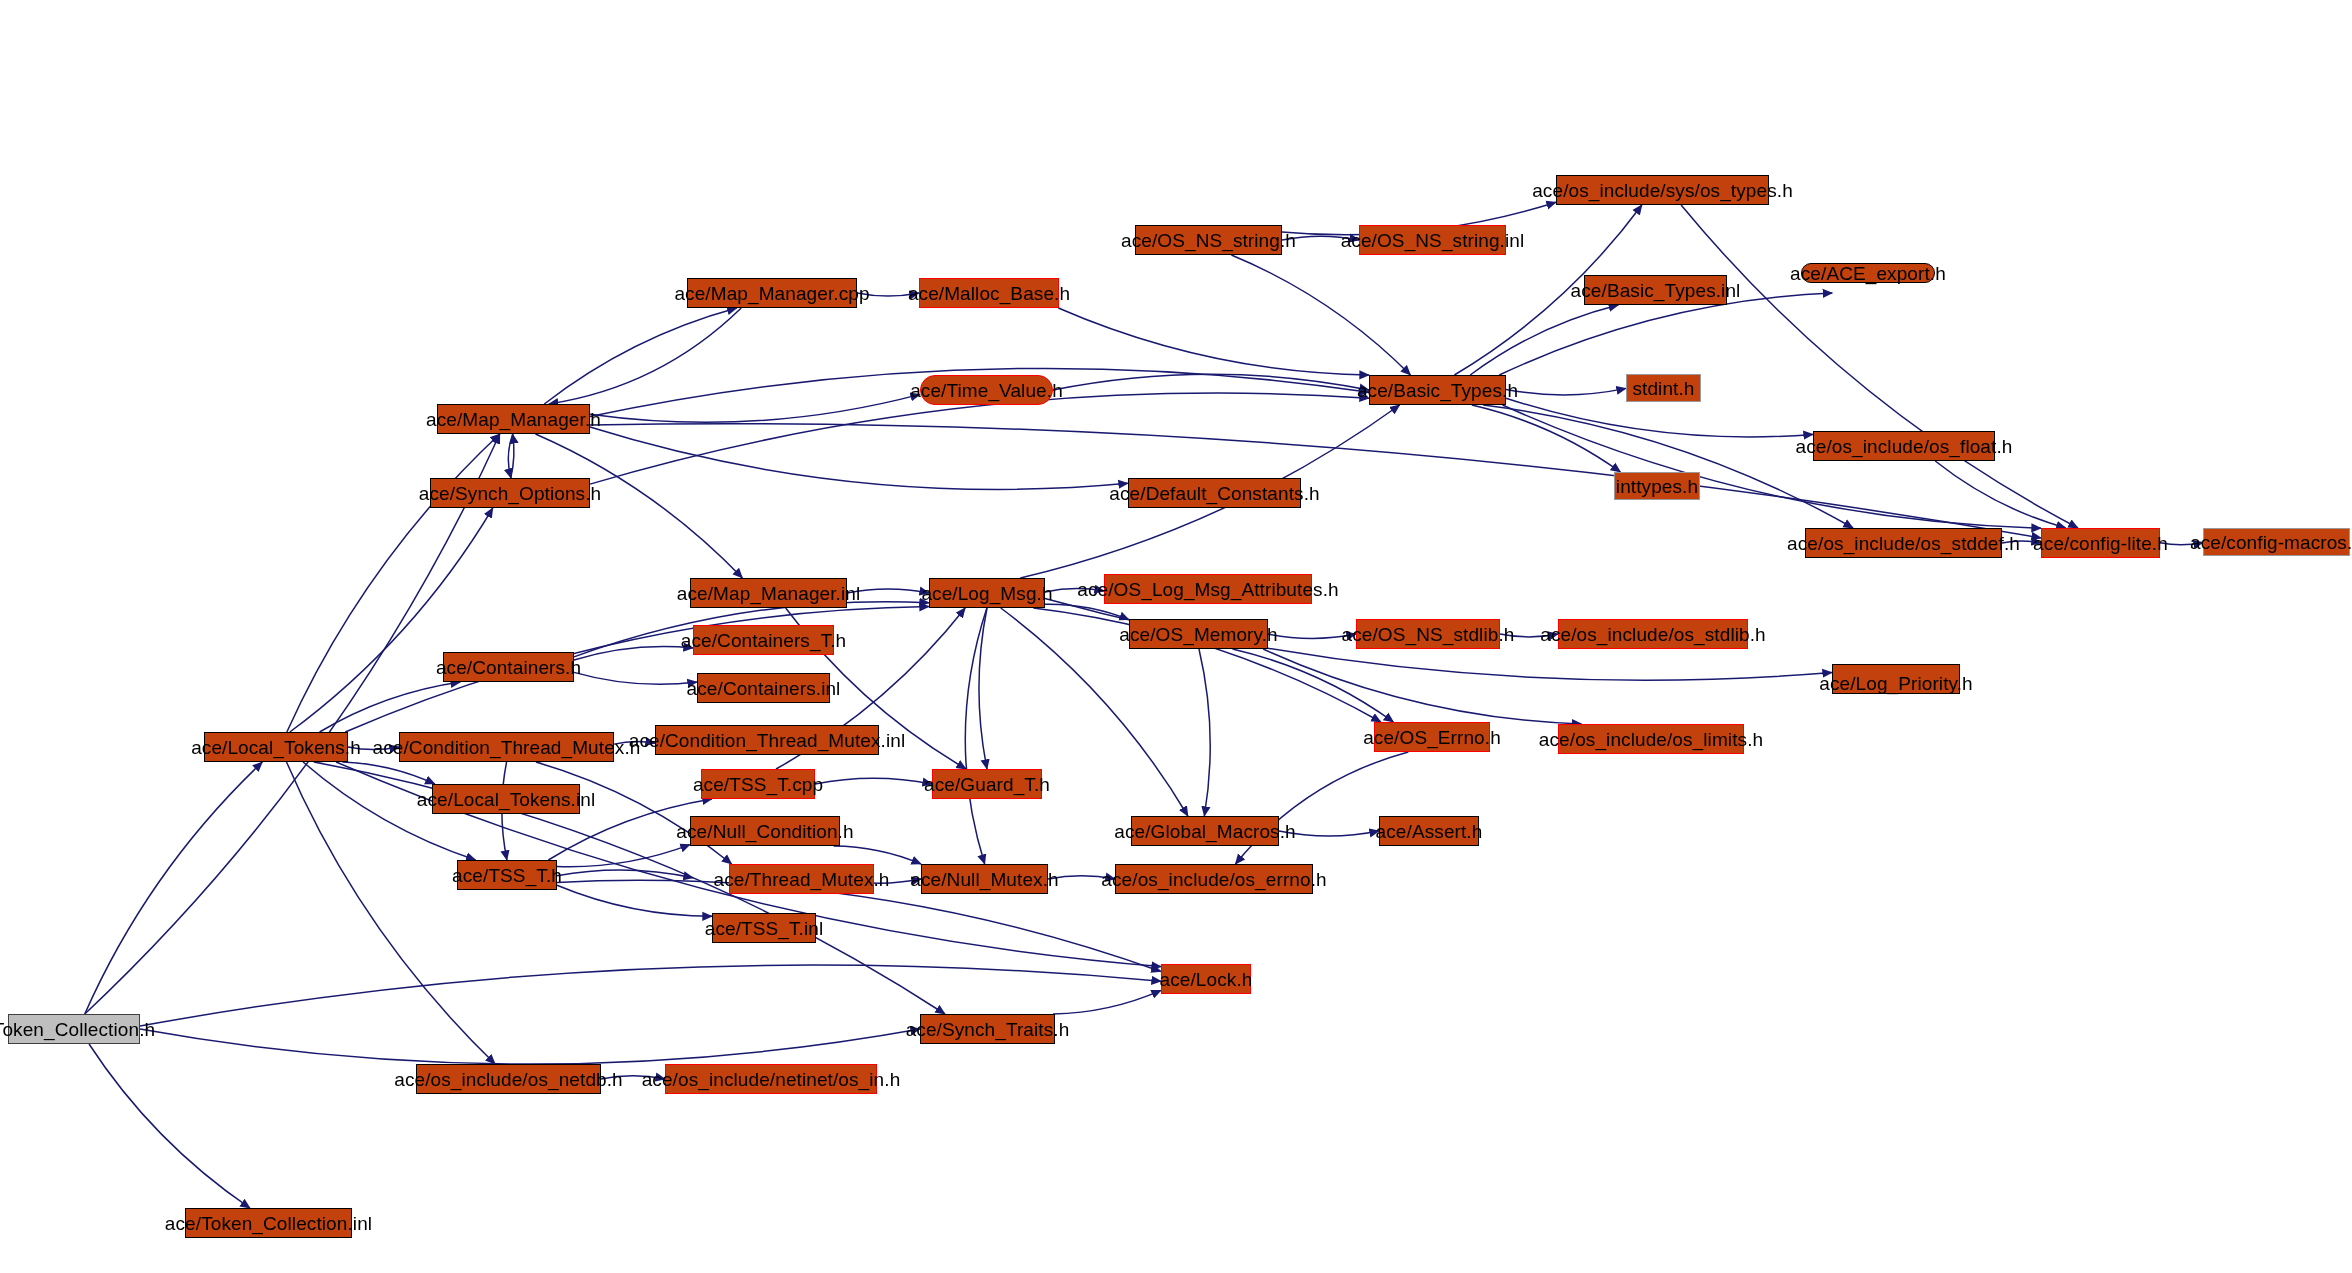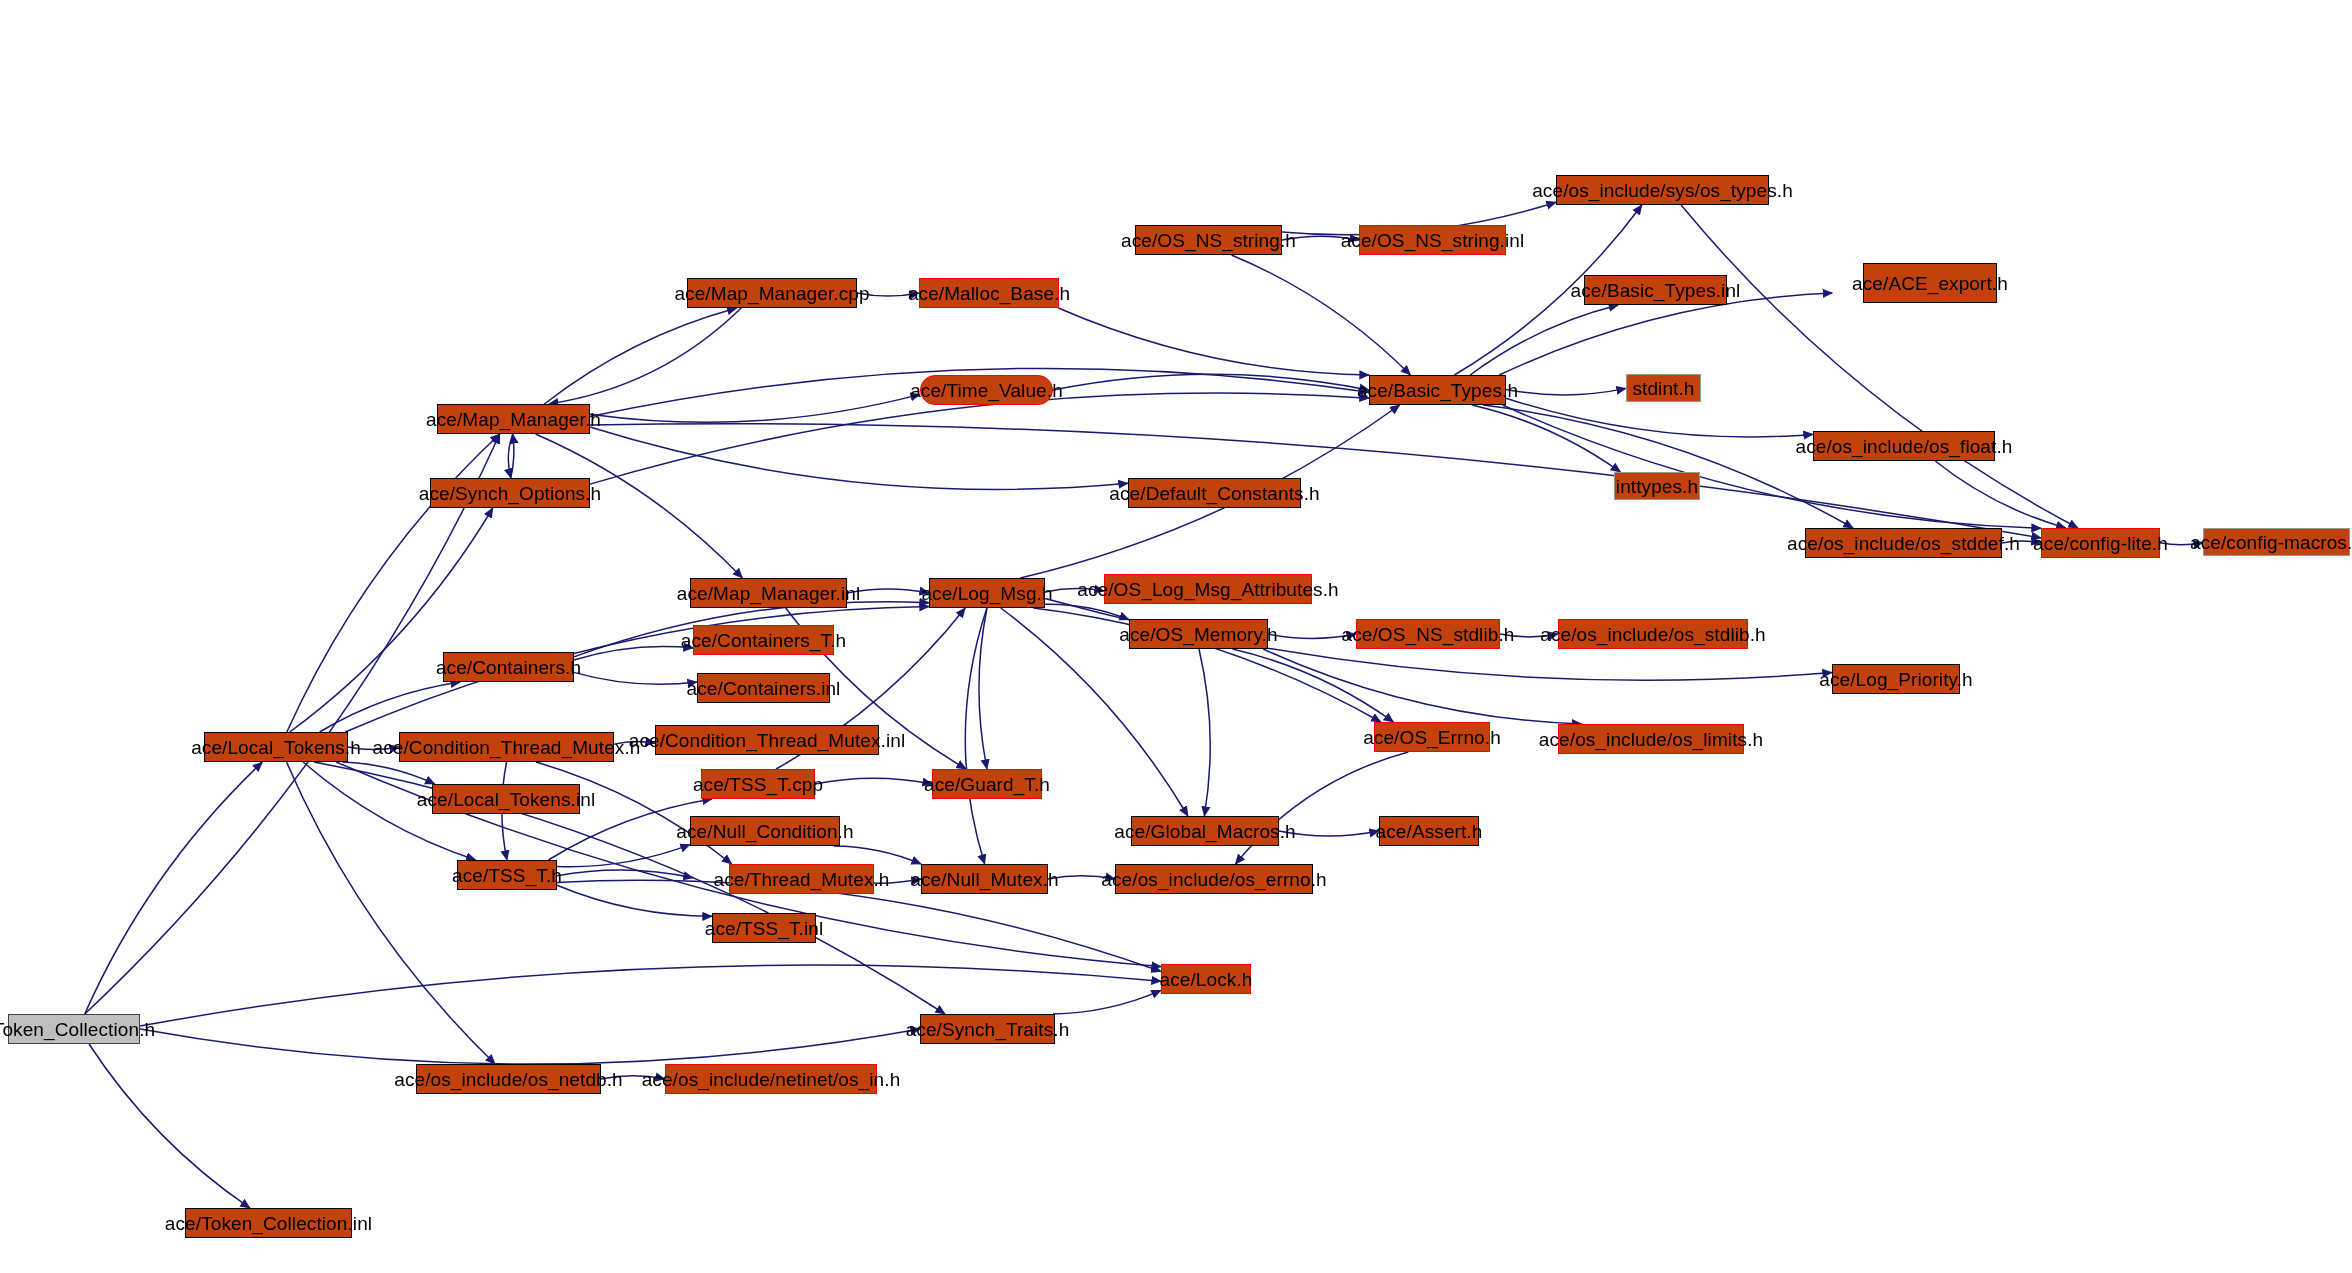--- a/index.html
+++ b/index.html
@@ -169,21 +169,21 @@
       </div>
       <div class="gnode " style="left: 1135px; top: 225px; width: 147px; height: 30px;">
         <span class="lbl">ace/OS_NS_string.h</span>
       </div>
       <div class="gnode red" style="left: 1359px; top: 225px; width: 147px; height: 30px;">
         <span class="lbl">ace/OS_NS_string.inl</span>
       </div>
       <div class="gnode " style="left: 1556px; top: 175px; width: 213px; height: 30px;">
         <span class="lbl">ace/os_include/sys/os_types.h</span>
       </div>
-      <div class="gnode " style="left: 1863px; top: 263px; width: 134px; height: 40px;">
+      <div class="gnode " style="left: 1801px; top: 263px; width: 134px; height: 20px; border-radius: 12px;">
         <span class="lbl">ace/ACE_export.h</span>
       </div>
       <div class="gnode " style="left: 1584px; top: 275px; width: 143px; height: 30px;">
         <span class="lbl">ace/Basic_Types.inl</span>
       </div>
       <div class="gnode red" style="left: 920px; top: 375px; width: 133px; height: 30px; border-radius: 15px;">
         <span class="lbl">ace/Time_Value.h</span>
       </div>
       <div class="gnode " style="left: 1369px; top: 375px; width: 137px; height: 30px;">
         <span class="lbl">ace/Basic_Types.h</span>
@@ -229,21 +229,21 @@
       </div>
       <div class="gnode " style="left: 1129px; top: 619px; width: 139px; height: 30px;">
         <span class="lbl">ace/OS_Memory.h</span>
       </div>
       <div class="gnode red" style="left: 1356px; top: 619px; width: 144px; height: 30px;">
         <span class="lbl">ace/OS_NS_stdlib.h</span>
       </div>
       <div class="gnode red" style="left: 1558px; top: 619px; width: 190px; height: 30px;">
         <span class="lbl">ace/os_include/os_stdlib.h</span>
       </div>
-      <div class="gnode " style="left: 1832px; top: 664px; width: 128px; height: 30px;">
+      <div class="gnode " style="left: 1832px; top: 664px; width: 128px; height: 30px; align-items: flex-end;">
         <span class="lbl">ace/Log_Priority.h</span>
       </div>
       <div class="gnode " style="left: 399px; top: 732px; width: 215px; height: 30px;">
         <span class="lbl">ace/Condition_Thread_Mutex.h</span>
       </div>
       <div class="gnode " style="left: 655px; top: 725px; width: 224px; height: 30px;">
         <span class="lbl">ace/Condition_Thread_Mutex.inl</span>
       </div>
       <div class="gnode red" style="left: 1374px; top: 722px; width: 116px; height: 30px;">
         <span class="lbl">ace/OS_Errno.h</span>

